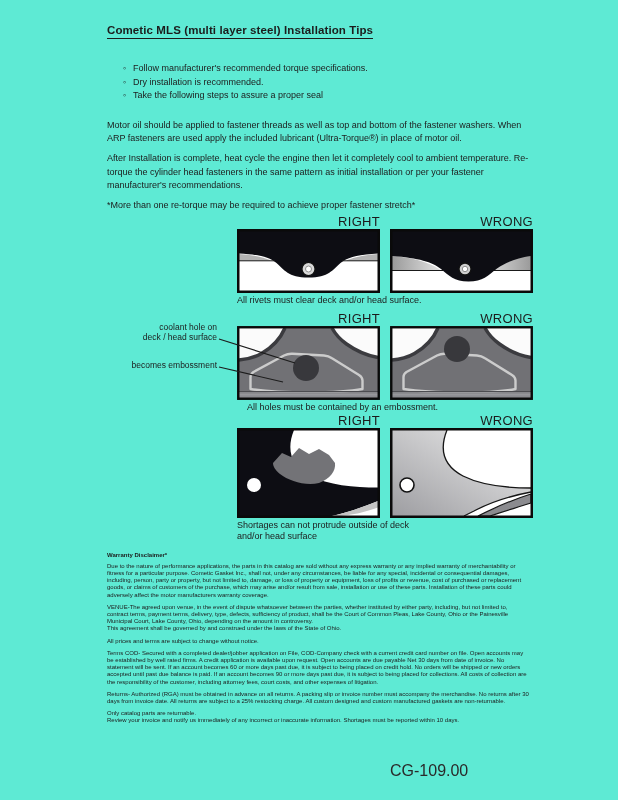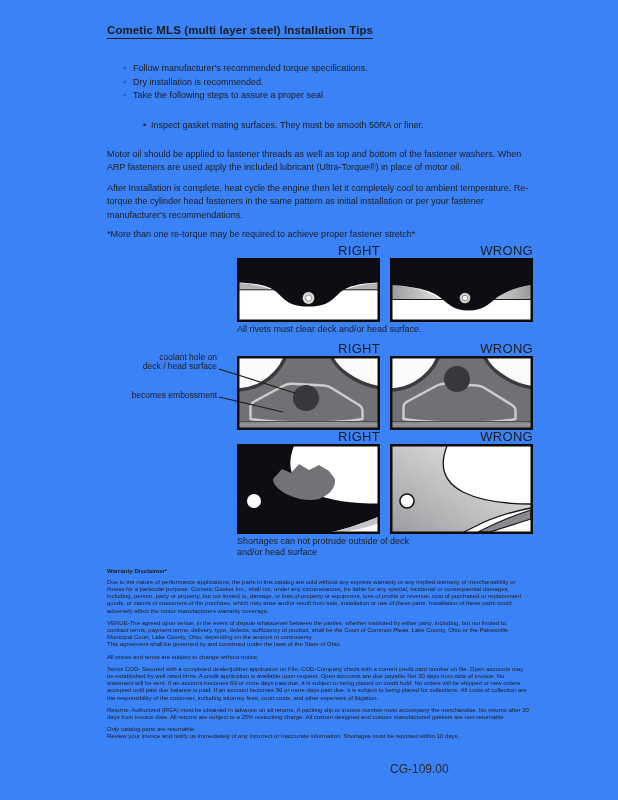--- a/index.html
+++ b/index.html
@@ -1,16 +1,16 @@
 <!DOCTYPE html>
 <html><head>
 <meta charset="utf-8">
 <style>
   html,body{margin:0;padding:0;background:#ffffff;}
-  .page{position:relative;width:618px;height:800px;background:#3b82f6;overflow:hidden;
+  .page{position:relative;width:618px;height:800px;background:#5eead4;overflow:hidden;
         font-family:"Liberation Sans", sans-serif;color:#1c1c1c;}
   .content{position:absolute;left:107px;top:20px;width:430px;}
   h1.title{font-size:11.5px;font-weight:bold;margin:0 0 7px 0;display:inline-block;
            border-bottom:1.5px solid #1c1c1c;padding-bottom:2px;letter-spacing:0.1px;}
   ul.tips,ul.subtips{list-style:none;margin:16px;padding:0;font-size:9px;line-height:13.5px;}
   ul.tips li{padding-left:10px;position:relative;}
   ul.tips li:before{content:"\25E6";position:absolute;left:0;top:0;font-size:9px;}
   ul.subtips li{padding-left:28px;position:relative;}
   ul.subtips li:before{content:"\2022";position:absolute;left:20px;top:0;font-size:9px;}
   h2.diesel{font-size:10px;font-weight:bold;margin:13px 0 0 0;}
@@ -30,37 +30,36 @@
   .figcaption.c2{margin-left:140px;}
   .fig2wrap{position:relative;}
   .ann{position:absolute;width:110px;text-align:right;font-size:8.5px;line-height:9.5px;
        white-space:pre-line;left:0;}
   .ann.a1{top:11px;}
   .ann.a2{top:49px;}
   .leaders{position:absolute;left:0;top:0;pointer-events:none;}
   .disclaimer{margin-top:9px;width:422px;font-size:6px;line-height:7.2px;}
   .disclaimer p{margin:0 0 5px 0;white-space:pre-line;}
   .disclaimer p.dh{font-weight:bold;margin-bottom:4px;}
-  .footer{position:absolute;left:390px;top:762px;font-size:12px;color:#2a2a2a;}
+  .footer{position:absolute;left:390px;top:762px;font-size:16px;color:#2a2a2a;}
 </style>
 </head>
 <body>
 
 <div class="page">
   <div class="content">
 
     <h1 class="title">Cometic MLS (multi layer steel) Installation Tips</h1>
 
     <ul class="tips">
       <li>Follow manufacturer's recommended torque specifications.</li>
       <li>Dry installation is recommended.</li>
       <li>Take the following steps to assure a proper seal</li>
     </ul>
     <ul class="subtips">
-      <li>Inspect gasket mating surfaces.  They must be smooth 50RA or finer.</li>
     </ul>
 
     <p class="body first">Motor oil should be applied to fastener threads as well as top and bottom of the fastener washers. When ARP fasteners are used apply the included lubricant (Ultra-Torque®) in place of motor oil.</p>
     <p class="body">After Installation is complete, heat cycle the engine then let it completely cool to ambient temperature. Re-torque the cylinder head fasteners in the same pattern as initial installation or per your fastener manufacturer's recommendations.</p>
     <p class="note">*More than one re-torque may be required to achieve proper fastener stretch*</p>
 
     
     <div class="fig f1">
       <div class="figlabels">
         <span>RIGHT</span>
@@ -135,20 +134,21 @@
           <rect x="1.25" y="1.25" width="140.5" height="71.5" fill="none" stroke="#0a0a0a" stroke-width="2.4"></rect>
         </svg>
       </div>
       <div class="ann a1">coolant hole on
 deck / head surface</div>
       <div class="ann a2">becomes embossment</div>
       <svg class="leaders" width="430" height="102" viewBox="0 0 430 102">
         <path d="M112,27 L188,51" stroke="#1c1c1c" stroke-width="1.1" fill="none"></path>
         <path d="M112,55 L176,70" stroke="#1c1c1c" stroke-width="1.1" fill="none"></path>
       </svg>
+      <div class="figcaption c2">All holes must be contained by an embossment.</div>
     </div>
 
     
     <div class="fig f3">
       <div class="figlabels">
         <span>RIGHT</span>
         <span>WRONG</span>
       </div>
       <div class="figboxes">
         <svg viewBox="0 0 143 90" width="143" height="90">

